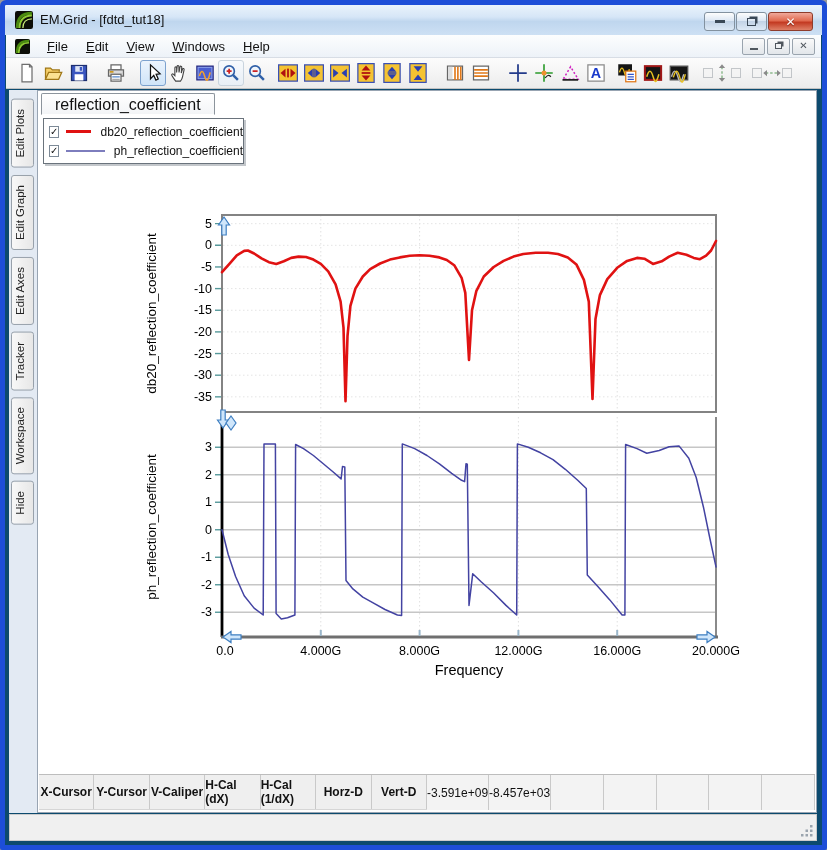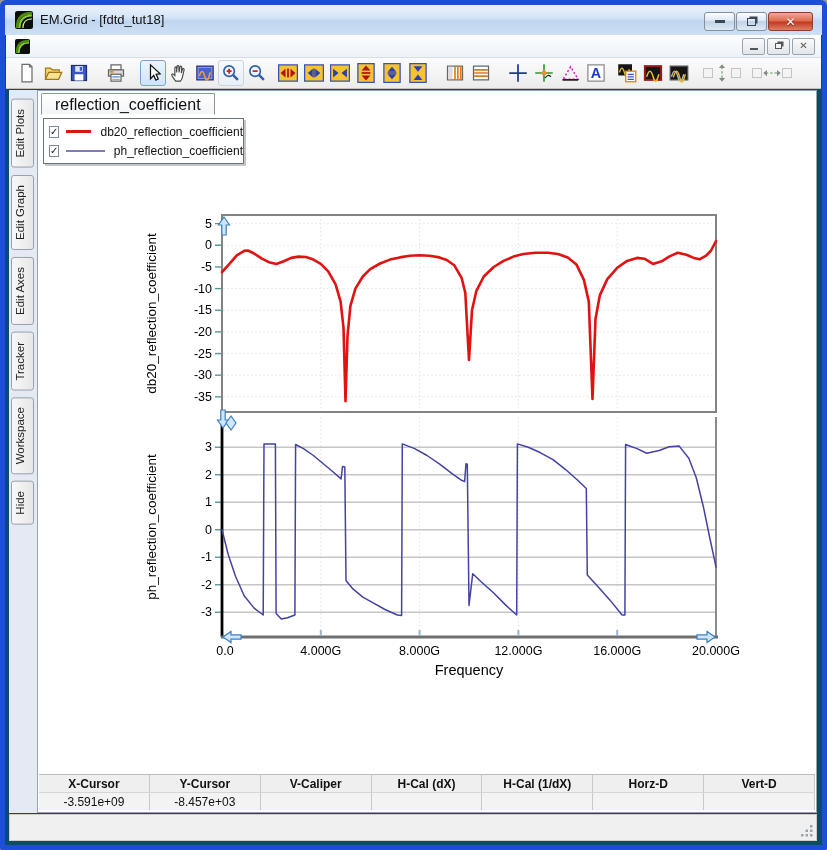--- a/index.html
+++ b/index.html
@@ -50,21 +50,21 @@
   .plot-tab{position:absolute;left:3px;top:2px;height:22px;line-height:21px;padding:0 13px;font-size:16px;
     background:linear-gradient(#ffffff,#f3f5f7);border:1px solid #8c949c;border-bottom-color:#fff;border-radius:2px 2px 0 0;}
   .legend{position:absolute;left:5px;top:27px;width:201px;background:#fff;border:1px solid #6a737c;
     box-shadow:2px 2px 0 #c3c7cb;padding:3px 0;}
   .legend-row{display:flex;align-items:center;height:19px;}
   .lcheck{width:12px;height:12px;border:1px solid #7d8a97;background:#fff;margin:0 7px 0 5px;
     font-size:10px;line-height:10px;text-align:center;color:#111;}
   .lline{width:47px;margin-right:9px;}
   .llabel{font-size:12px;}
   .status-table{position:absolute;left:1px;right:1px;bottom:2px;height:36px;background:#efefef;
-    border-top:1px solid #bdbdbd;display:flex;flex-direction:column;}
+    border-top:1px solid #bdbdbd;display:flex;flex-direction:row;}
   .st-row{display:flex;flex:1;}
   .st-row.hd{border-bottom:1px solid #d6d6d6;background:#efefef;}
   .st-row.val{background:#f3f3f3;}
   .st-cell{flex:1;border-right:1px solid #c9c9c9;display:flex;align-items:center;justify-content:center;font-size:12px;}
   .st-cell.hd{font-weight:bold;}
   
   .bottom-strip{position:absolute;left:4px;right:5px;bottom:4px;height:27px;background:#f0f0f0;border:1px solid #cccccc;}
   .grip{position:absolute;right:2px;bottom:2px;width:15px;height:15px;}
   #chart-svg{position:absolute;left:106px;top:104px;}
   text{font-family:"Liberation Sans","DejaVu Sans",sans-serif;}
@@ -94,20 +94,27 @@
         </div>
     </div>
   </div>
 
   <div class="menubar">
     <svg class="menu-icon" viewBox="0 0 16 16">
       <rect width="16" height="16" rx="2" fill="#0c0e08"></rect>
       <path d="M2 15C2 6 6 2 15 2" stroke="#4a8a10" stroke-width="2.6" fill="none"></path>
       <path d="M4 15C4 8 8 4 15 4" stroke="#8cc832" stroke-width="1.8" fill="none"></path>
     </svg>
+    <div id="menu-items" style="display:flex">
+        <div class="menu-item"><u>F</u>ile</div>
+        <div class="menu-item"><u>E</u>dit</div>
+        <div class="menu-item"><u>V</u>iew</div>
+        <div class="menu-item"><u>W</u>indows</div>
+        <div class="menu-item"><u>H</u>elp</div>
+      </div>
     <div class="mdi-buttons">
       <div class="mdi-btn">
           <span class="mg-min"></span>
         </div>
       <div class="mdi-btn">
           <span class="mg-rest"></span>
         </div>
       <div class="mdi-btn">
           <span class="mg-close">✕</span>
         </div>

